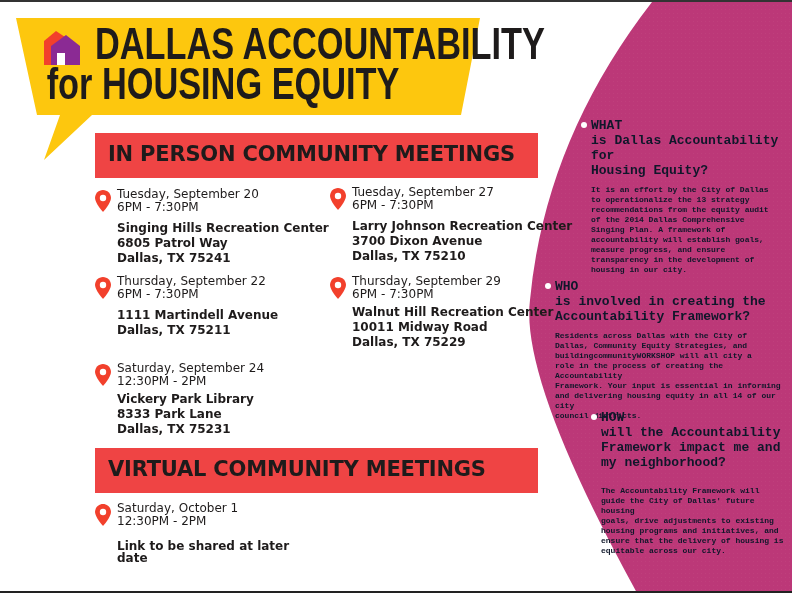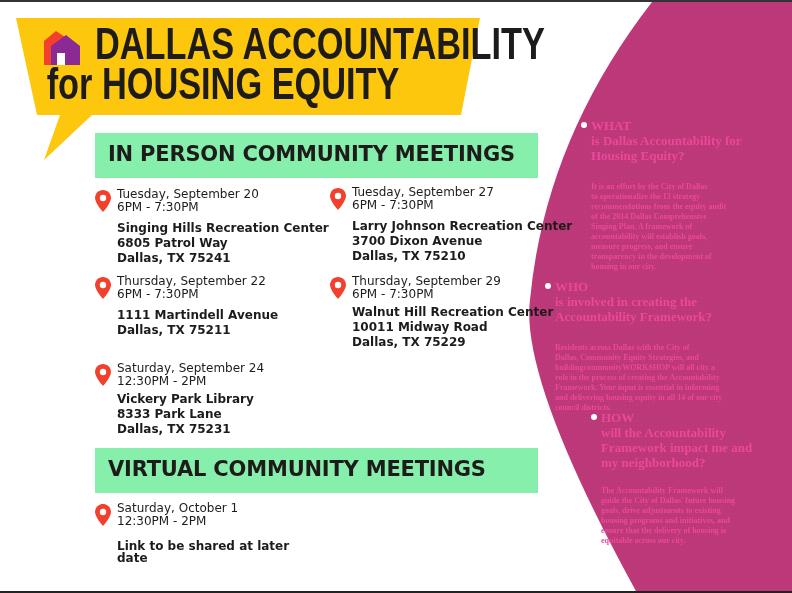--- a/index.html
+++ b/index.html
@@ -4,30 +4,30 @@
 <style>
   html, body { margin:0; padding:0; }
   body { width:792px; height:593px; position:relative; overflow:hidden; background:#ffffff; font-family:"DejaVu Sans", sans-serif; }
   .topbar { position:absolute; left:0; top:0; width:792px; height:2px; background:#333; }
   .bottombar { position:absolute; left:0; bottom:0; width:792px; height:2px; background:#222; z-index:5; }
   svg.bg { position:absolute; left:0; top:0; }
   .title { position:absolute; left:95px; top:24px; font-family:"Liberation Sans", sans-serif; font-weight:bold; color:#1e1b1b; line-height:40px; transform:scaleX(0.78); transform-origin:left top; white-space:nowrap; }
   .title .l1 { font-size:44px; display:block; letter-spacing:0px; }
   .title .l2 { font-size:44px; display:block; margin-left:-62px; }
   .logo { position:absolute; left:44px; top:29px; }
-  .band { position:absolute; left:95px; width:443px; height:45px; background:#86efac; }
+  .band { position:absolute; left:95px; width:443px; height:45px; background:#ef4444; }
   .band span { position:absolute; left:13px; top:9px; font-family:"DejaVu Sans", sans-serif; font-weight:bold; font-size:21px; color:#1e1b1b; letter-spacing:-0.2px; white-space:nowrap; }
   .meet { position:absolute; font-family:"DejaVu Sans", sans-serif; color:#1e1b1b; }
   .meet .pin { position:absolute; left:0; top:2px; }
   .meet .when { position:absolute; left:22px; top:0; font-weight:normal; font-size:12px; line-height:13px; white-space:nowrap; }
   .meet .where { position:absolute; left:22px; top:33px; font-weight:bold; font-size:12px; line-height:15px; white-space:nowrap; }
-  .info { position:absolute; color:#ec4899; font-family:Liberation Serif, serif; }
+  .info { position:absolute; color:#0f172a; font-family:Liberation Mono, monospace; }
   .info .head { font-weight:bold; font-size:13px; line-height:15px; }
   .info .head .bullet { position:absolute; left:-10px; top:4px; width:6px; height:6px; border-radius:50%; background:#fff; }
-  .info .body { font-weight:bold; font-size:8px; line-height:10px; margin-top:19px; }
+  .info .body { font-weight:bold; font-size:8px; line-height:10px; margin-top:7px; }
 </style>
 </head>
 <body>
 
 <div class="topbar"></div>
 
 <svg class="bg" width="792" height="593">
   <defs>
     <pattern id="dots" width="4" height="4" patternUnits="userSpaceOnUse">
       <rect width="4" height="4" fill="#bc3878"></rect>

